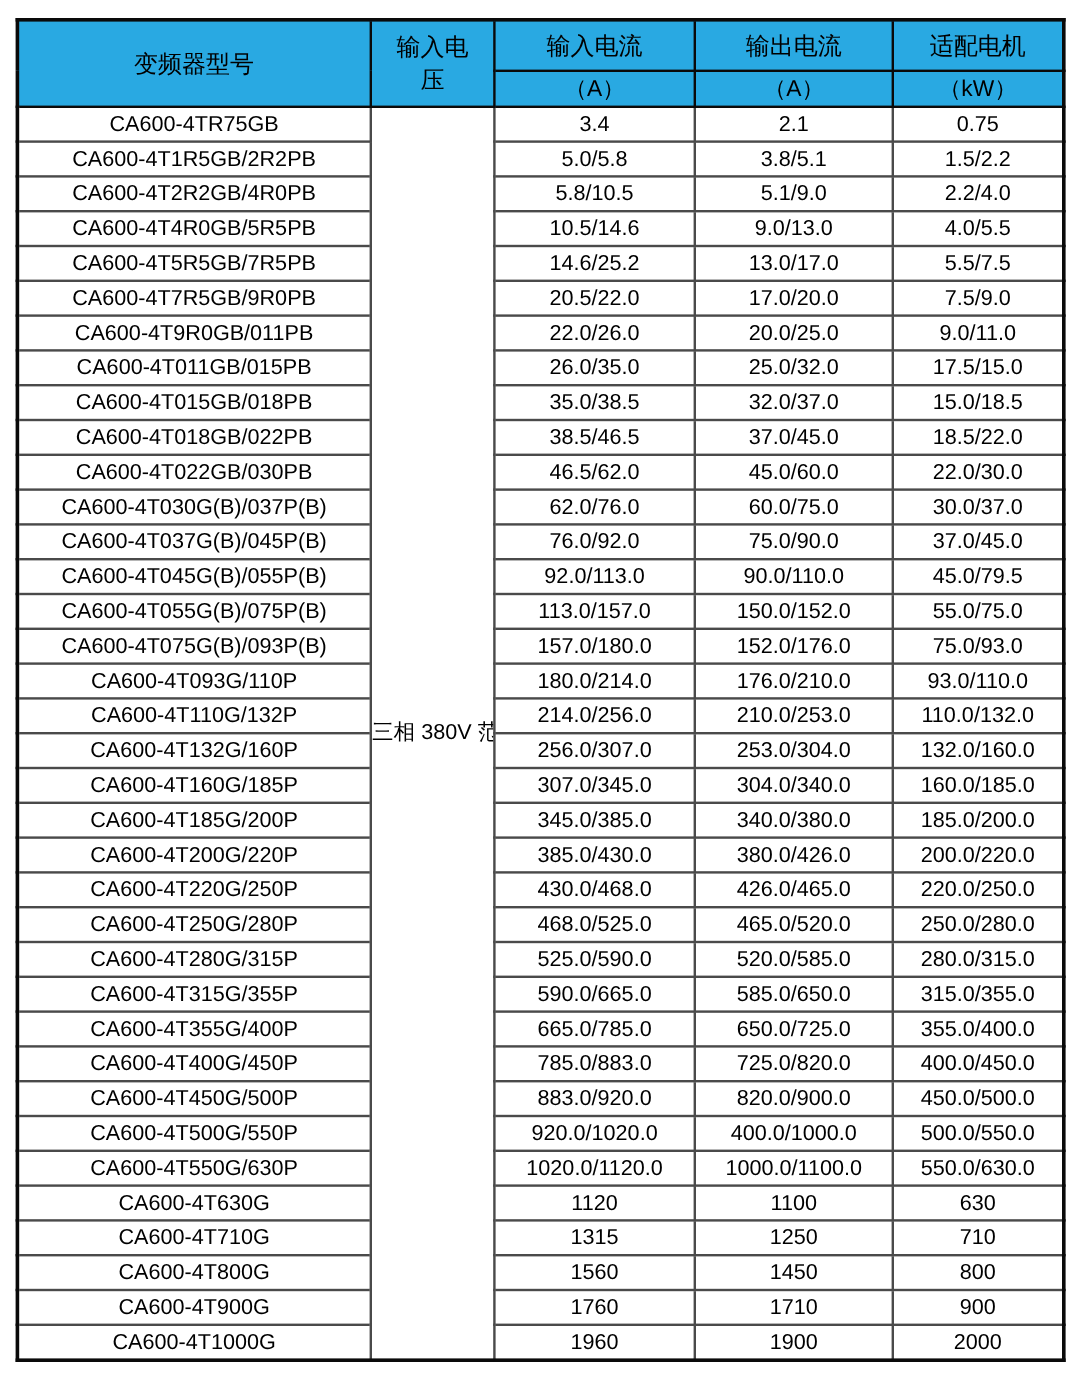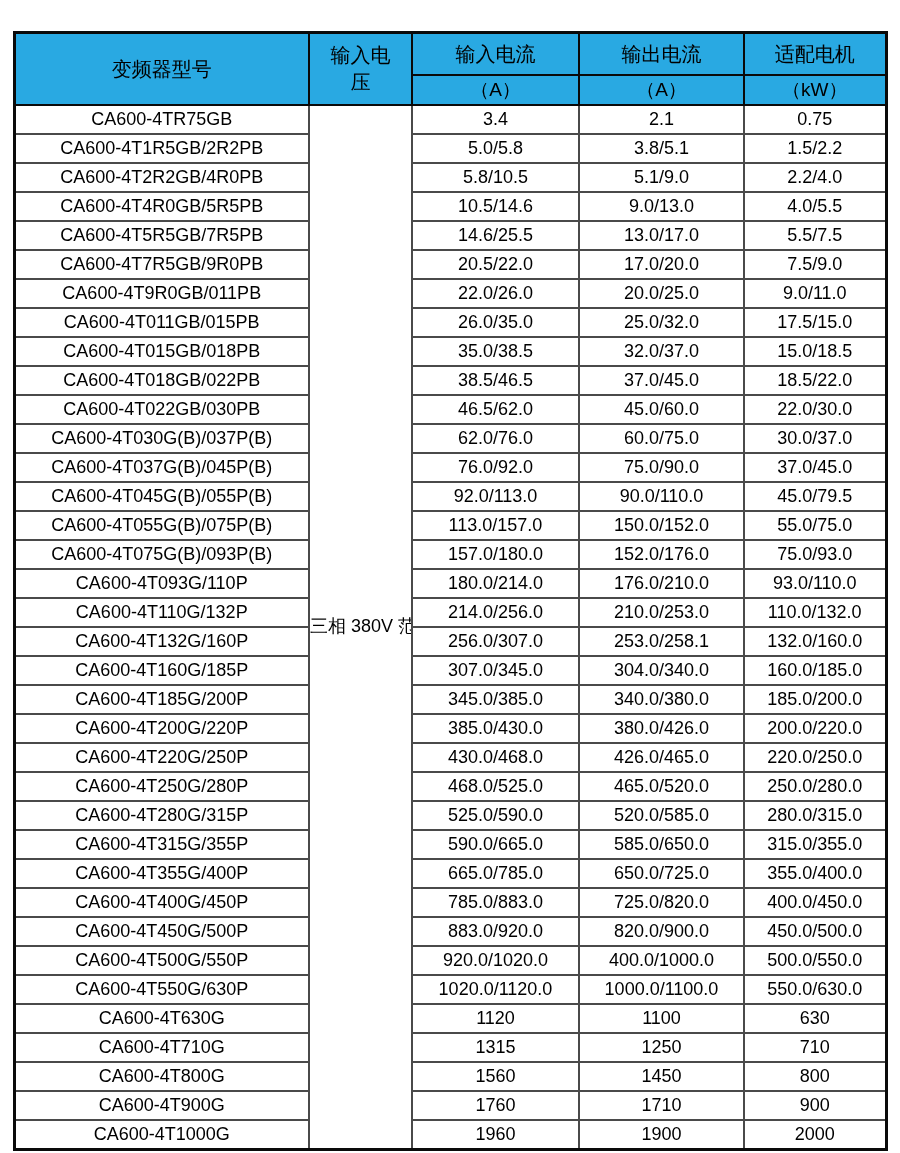--- a/index.html
+++ b/index.html
@@ -13,21 +13,21 @@
     width: 900px;
     height: 1153px;
     background: #ffffff;
     box-sizing: border-box;
     padding-top: 15px;
   }
   table.spec-table {
     border-collapse: collapse;
     table-layout: fixed;
     width: 872px;
-    margin: 16px auto;
+    margin: 0 auto;
     border: 3px solid #0a0a0a;
   }
   table.spec-table th {
     background: #29a9e2;
     border: 2px solid #0a0a0a;
     font-size: 20px;
     font-weight: normal;
     text-align: center;
     vertical-align: middle;
     padding: 0;
@@ -113,21 +113,21 @@
           <td>2.2/4.0</td>
         </tr>
         <tr>
           <td>CA600-4T4R0GB/5R5PB</td>
           <td>10.5/14.6</td>
           <td>9.0/13.0</td>
           <td>4.0/5.5</td>
         </tr>
         <tr>
           <td>CA600-4T5R5GB/7R5PB</td>
-          <td>14.6/25.5</td>
+          <td>14.6/25.2</td>
           <td>13.0/17.0</td>
           <td>5.5/7.5</td>
         </tr>
         <tr>
           <td>CA600-4T7R5GB/9R0PB</td>
           <td>20.5/22.0</td>
           <td>17.0/20.0</td>
           <td>7.5/9.0</td>
         </tr>
         <tr>
@@ -198,21 +198,21 @@
         </tr>
         <tr>
           <td>CA600-4T110G/132P</td>
           <td>214.0/256.0</td>
           <td>210.0/253.0</td>
           <td>110.0/132.0</td>
         </tr>
         <tr>
           <td>CA600-4T132G/160P</td>
           <td>256.0/307.0</td>
-          <td>253.0/258.1</td>
+          <td>253.0/304.0</td>
           <td>132.0/160.0</td>
         </tr>
         <tr>
           <td>CA600-4T160G/185P</td>
           <td>307.0/345.0</td>
           <td>304.0/340.0</td>
           <td>160.0/185.0</td>
         </tr>
         <tr>
           <td>CA600-4T185G/200P</td>

